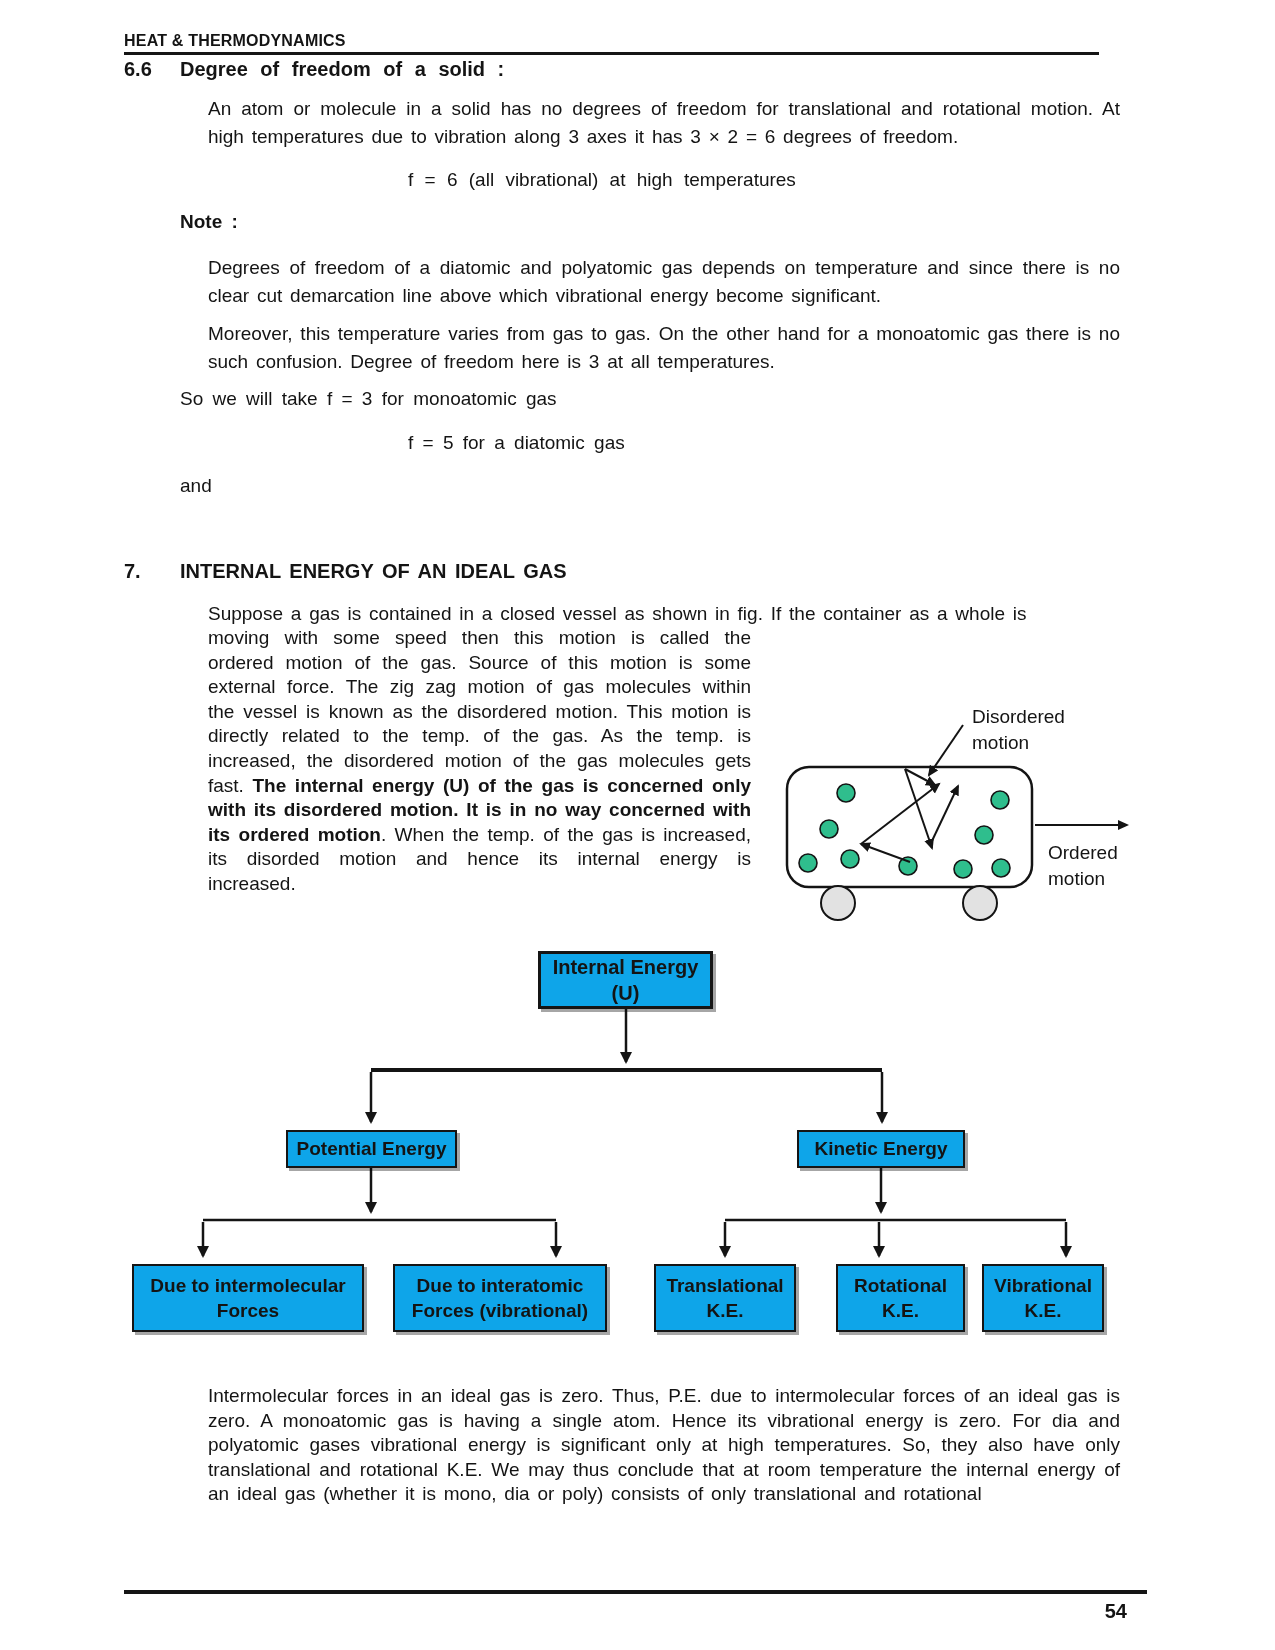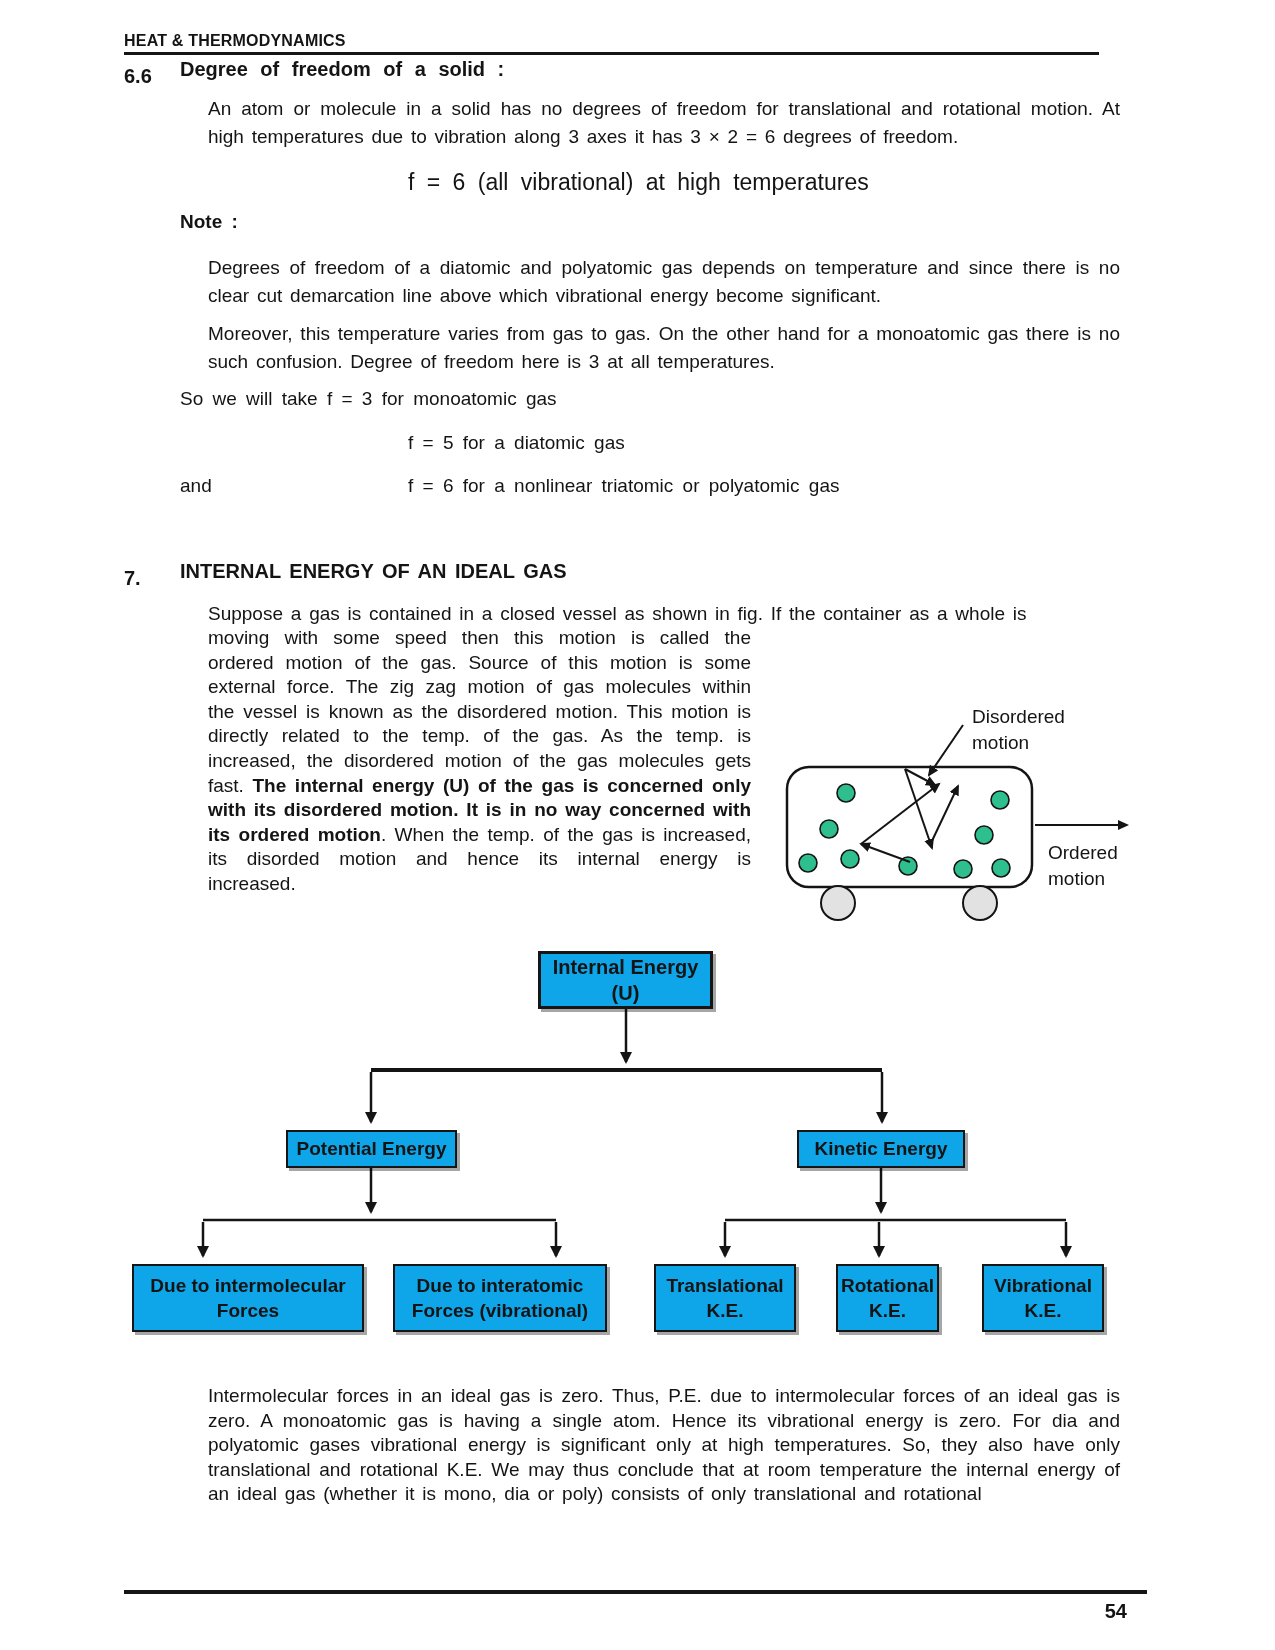--- a/index.html
+++ b/index.html
@@ -4,27 +4,27 @@
 <style>
   * { box-sizing: border-box; }
   html,body { margin:0; padding:0; background:#ffffff; }
   .page {
     position:relative; width:1275px; height:1650px; background:#ffffff;
     font-family:"Liberation Sans", sans-serif; color:#141414; overflow:hidden;
   }
   .abs { position:absolute; }
   .hdr-title { font-size:16px; font-weight:bold; letter-spacing:0.2px; }
   .rule { background:#151515; }
-  .sec-num { font-size:20px; font-weight:bold;margin-top:7px; }
+  .sec-num { font-size:20px; font-weight:bold; }
   .sec-title { font-size:20px; font-weight:bold; word-spacing:7px; }
   .body-par {
     font-size:19px; line-height:28px; text-align:justify; word-spacing:2.5px;margin-left:28px;
   }
   .tight-par { line-height:24.6px; }
-  .formula { font-size:23px; word-spacing:6px; }
+  .formula { font-size:19px; word-spacing:6px; }
   .note-lbl { font-size:19px; font-weight:bold; word-spacing:4px; }
   .plain-line { font-size:19px; word-spacing:4px; }
   .bold-inline { font-weight:bold; }
   
   .fc-box {
     position:absolute; background:#0ea5e9; border:2px solid #151515;
     box-shadow:3px 3px 0 rgba(0,0,0,0.35);
     display:flex; flex-direction:column; align-items:center; justify-content:center;
     text-align:center; font-weight:bold;
   }
@@ -54,21 +54,20 @@
 
   <div class="abs body-par" style="left:180px; top:254px; width:912px;">Degrees of freedom of a diatomic and polyatomic gas depends on temperature and since there is no clear cut demarcation line above which vibrational energy become significant.</div>
 
   <div class="abs body-par" style="left:180px; top:320px; width:912px;">Moreover, this temperature varies from gas to gas. On the other hand for a monoatomic gas there is no such confusion. Degree of freedom here is 3 at all temperatures.</div>
 
   <div class="abs plain-line" style="left:180px; top:388px;">So we will take f = 3 for monoatomic gas</div>
 
   <div class="abs plain-line" style="left:408px; top:432px;">f = 5 for a diatomic gas</div>
 
   <div class="abs plain-line" style="left:180px; top:475px;">and</div>
-  <div class="abs plain-line" style="left:408px; top:475px;">f = 6 for a nonlinear triatomic or polyatomic gas</div>
 
 
   <div class="abs sec-num" style="left:124px; top:560px;">7.</div>
   <div class="abs body-par" style="left:180px; top:600px; width:912px;">Suppose a gas is contained in a closed vessel as shown in fig. If the container as a whole is</div>
 
   <div class="abs sec-title" style="left:180px; top:560px; word-spacing:3px;">INTERNAL ENERGY OF AN IDEAL GAS</div>
 
   <div class="abs body-par tight-par" style="left:180px; top:626px; width:543px;"><span>moving with some speed then this motion is called the ordered motion of the gas. Source of this motion is some external force. The zig zag motion of gas molecules within the vessel is known as the disordered motion. This motion is directly related to the temp. of the gas. As the temp. is increased, the disordered motion of the gas molecules gets fast. </span><span class="bold-inline">The internal energy (U) of the gas is concerned only with its disordered motion. It is in no way concerned with its ordered motion</span><span>. When the temp. of the gas is increased, its disorded motion and hence its internal energy is increased.</span></div>
 
   <div class="abs" style="left:745px; top:655px; width:400px; height:272px;">
@@ -155,21 +154,21 @@
     <div>Forces</div>
   </div>
   <div class="fc-box fc-l3" style="left:393px; top:1264px; width:214px; height:68px;">
     <div>Due to interatomic</div>
     <div>Forces (vibrational)</div>
   </div>
   <div class="fc-box fc-l3" style="left:654px; top:1264px; width:142px; height:68px;">
     <div>Translational</div>
     <div>K.E.</div>
   </div>
-  <div class="fc-box fc-l3" style="left:836px; top:1264px; width:103px; height:68px;">
+  <div class="fc-box fc-l3" style="left:836px; top:1264px; width:129px; height:68px;">
     <div>Rotational</div>
     <div>K.E.</div>
   </div>
   <div class="fc-box fc-l3" style="left:982px; top:1264px; width:122px; height:68px;">
     <div>Vibrational</div>
     <div>K.E.</div>
   </div>
 
   <div class="abs body-par tight-par" style="left:180px; top:1384px; width:912px;">Intermolecular forces in an ideal gas is zero. Thus, P.E. due to intermolecular forces of an ideal gas is zero. A monoatomic gas is having a single atom. Hence its vibrational energy is zero. For dia and polyatomic gases vibrational energy is significant only at high temperatures. So, they also have only translational and rotational K.E. We may thus conclude that at room temperature the internal energy of an ideal gas (whether it is mono, dia or poly) consists of only translational and rotational</div>
 

